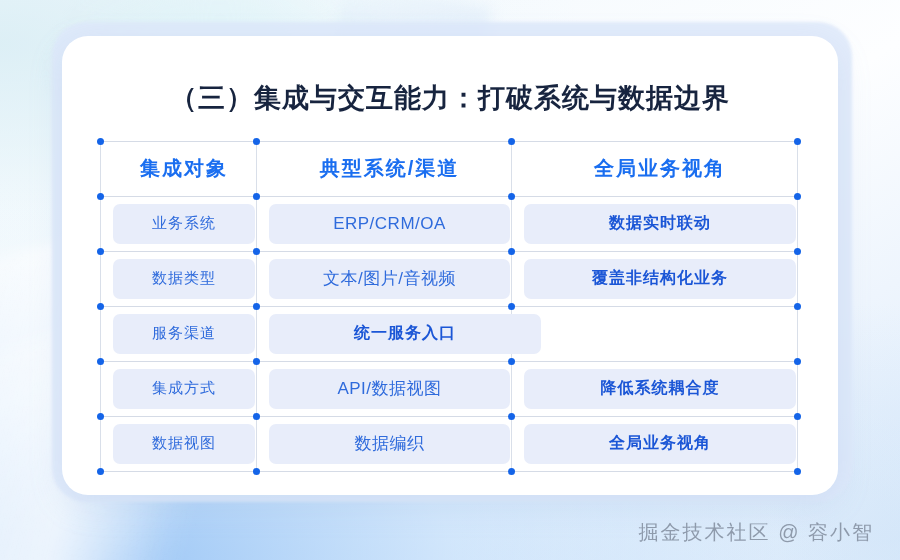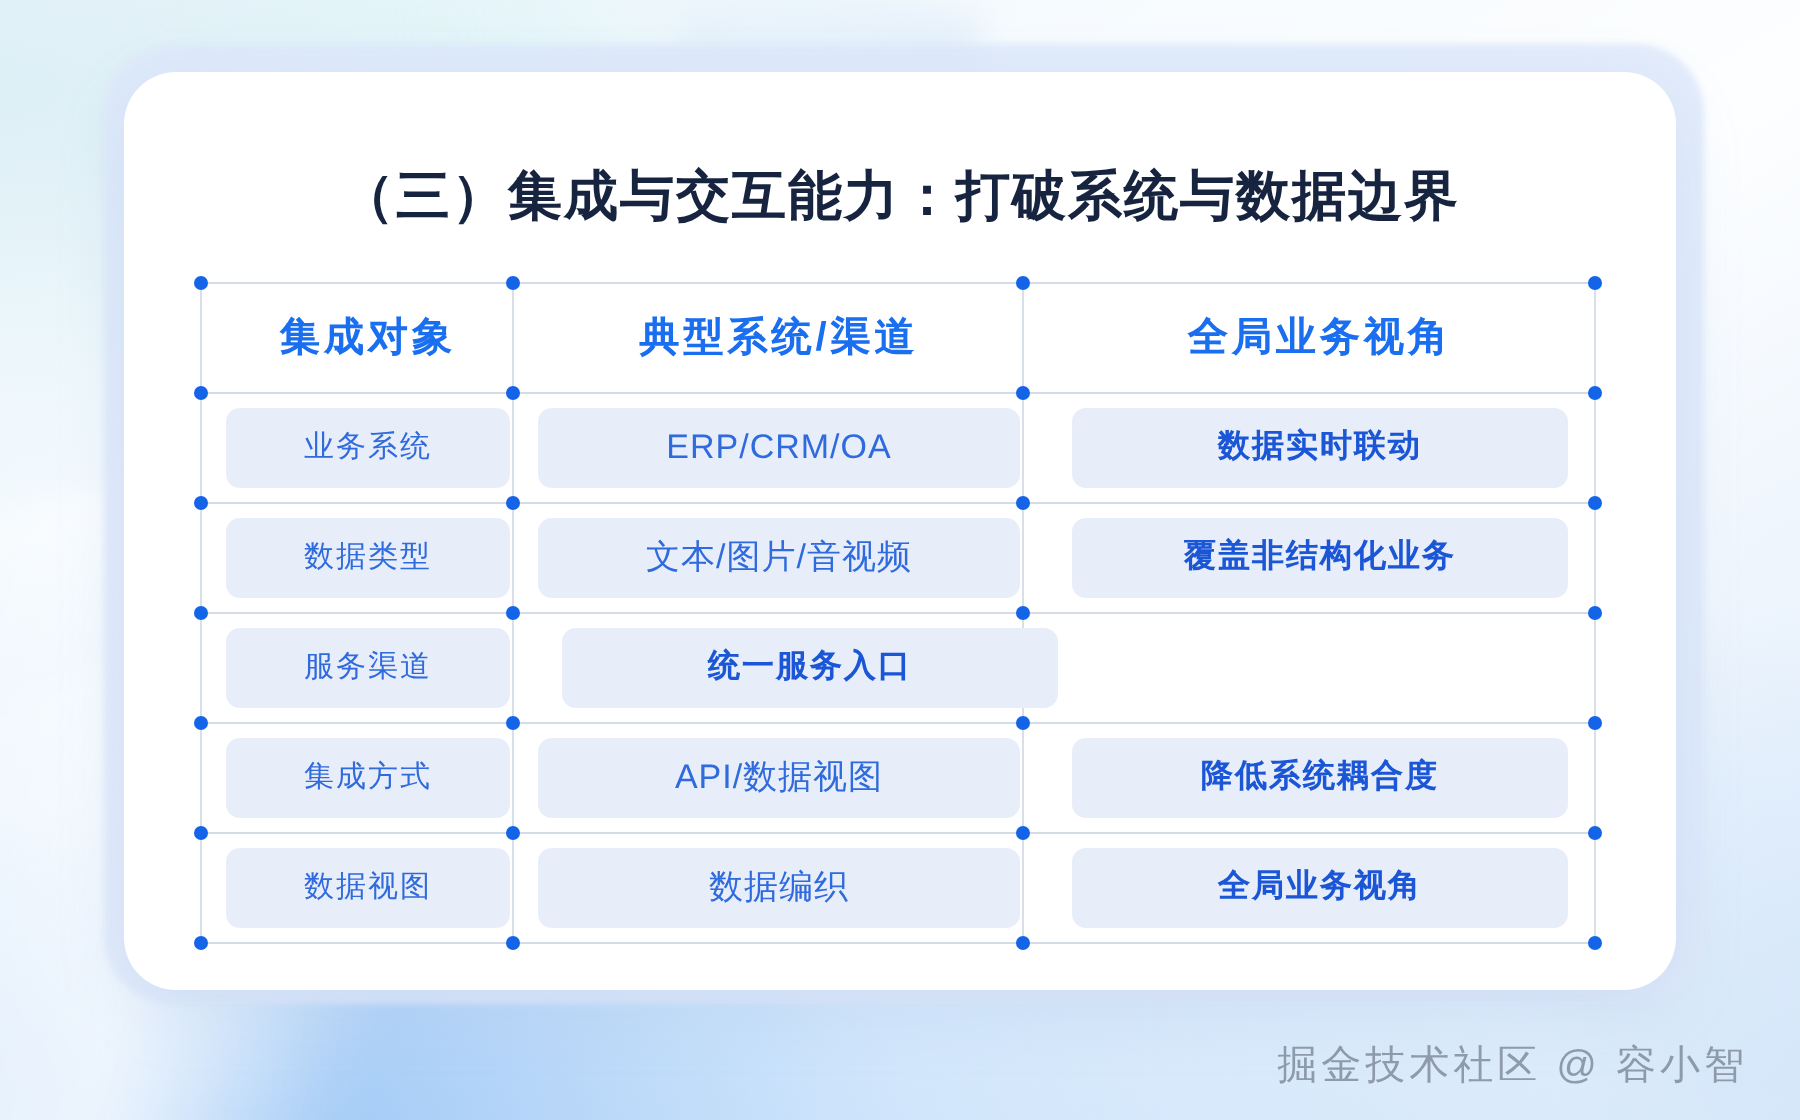--- a/index.html
+++ b/index.html
@@ -185,21 +185,21 @@
   }
   .pill2 {
     width: 241px;
     height: 40px;
     font-size: 17px;
     font-weight: 400;
     color: #2f6bdc;
     letter-spacing: 0.5px;
   }
   .pill3 {
-    width: 248px;
+    width: 272px;
     height: 40px;
     font-size: 16px;
     font-weight: 700;
     color: #1b56d6;
     letter-spacing: 1px;
   }
 
   .watermark {
     position: absolute;
     right: 26px;

